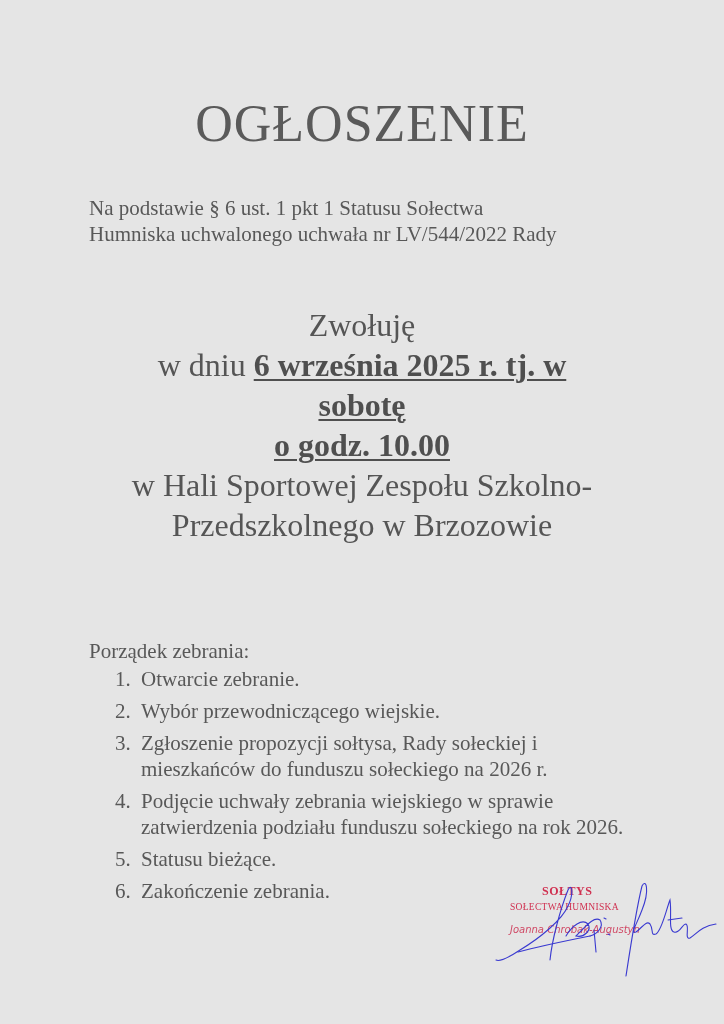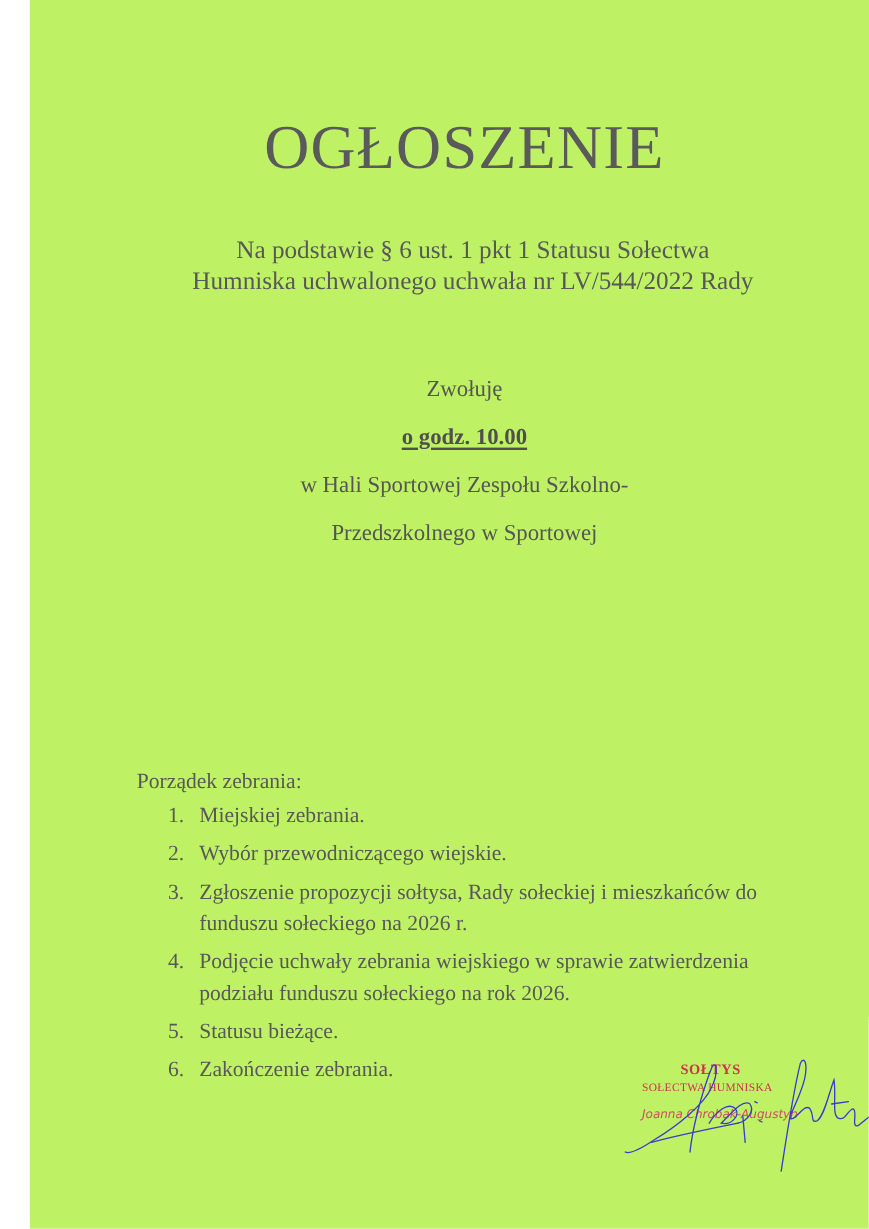--- a/index.html
+++ b/index.html
@@ -11,22 +11,21 @@
       width: 724px;
       height: 1024px;
       position: relative;
       overflow: hidden;
       font-family: "Liberation Serif", "DejaVu Serif", serif;
       color: #555555;
     }
     .page {
       position: absolute;
       inset: 0;
-      background: #bef264;
-      margin-left: 25px;
+      background: #e5e5e5;
     }
     .title {
       position: absolute;
       top: 94px;
       left: 0;
       width: 724px;
       text-align: center;
       font-size: 52px;
       letter-spacing: 1px;
       color: #5a5a5a;
@@ -34,45 +33,45 @@
     }
     .basis {
       position: absolute;
       top: 195px;
       left: 89px;
       width: 560px;
       font-size: 21px;
       line-height: 26px;
       color: #585858;
     }
-    .basis div { white-space: nowrap; text-align: center; }
+    .basis div { white-space: nowrap; }
     .convene {
       position: absolute;
       top: 305px;
       left: 60px;
       width: 604px;
       text-align: center;
-      font-size: 19px;
+      font-size: 32px;
       line-height: 40px;
       color: #555555;
     }
     .convene div { white-space: nowrap; }
     .bold-u {
       font-weight: bold;
       text-decoration: underline;
       text-decoration-thickness: 2px;
       text-underline-offset: 3px;
       color: #4f4f4f;
     }
     .agenda {
       position: absolute;
       top: 638px;
       left: 89px;
       width: 560px;
-      font-size: 18px;
+      font-size: 21px;
       line-height: 26px;
       color: #585858;
     }
     .agenda-heading {
       margin-bottom: 2px;
     }
     .agenda ol {
       list-style: none;
       margin: 0;
       padding: 0;
@@ -139,31 +138,33 @@
 
   <div class="title">OGŁOSZENIE</div>
 
   <div class="basis">
     <div>Na podstawie § 6 ust. 1 pkt 1 Statusu Sołectwa</div>
     <div>Humniska uchwalonego uchwała nr LV/544/2022 Rady</div>
   </div>
 
   <div class="convene">
     <div>Zwołuję</div>
+    <div><span>w dniu </span> <span class="bold-u">6 września 2025 r. tj. w</span></div>
+    <div><span class="bold-u">sobotę</span></div>
     <div><span class="bold-u">o godz. 10.00</span></div>
     <div>w Hali Sportowej Zespołu Szkolno-</div>
-    <div>Przedszkolnego w Sportowej</div>
+    <div>Przedszkolnego w Brzozowie</div>
   </div>
 
   <div class="agenda">
     <div class="agenda-heading">Porządek zebrania:</div>
     <ol>
       <li>
         <span class="num">1.</span>
-        <span class="txt">Miejskiej zebrania.</span>
+        <span class="txt">Otwarcie zebranie.</span>
       </li>
       <li>
         <span class="num">2.</span>
         <span class="txt">Wybór przewodniczącego wiejskie.</span>
       </li>
       <li>
         <span class="num">3.</span>
         <span class="txt">Zgłoszenie propozycji sołtysa, Rady sołeckiej i mieszkańców do funduszu sołeckiego na 2026 r.</span>
       </li>
       <li>

